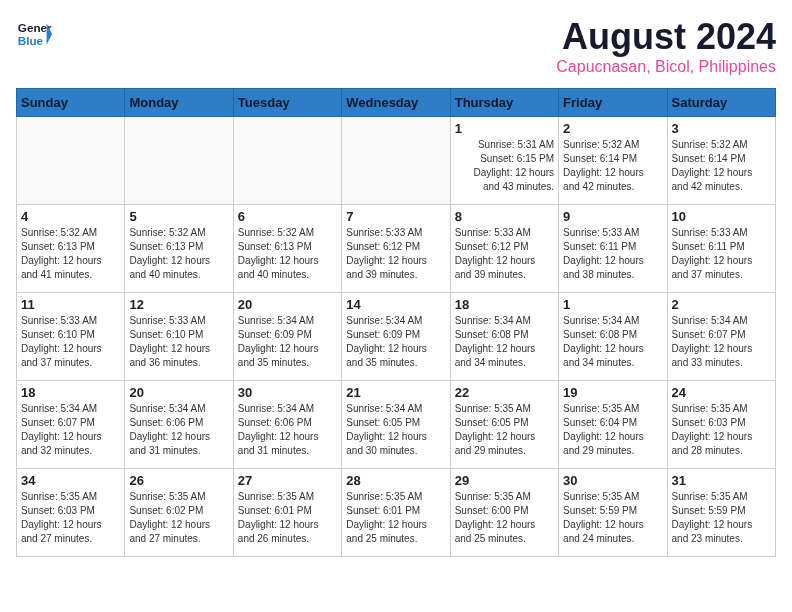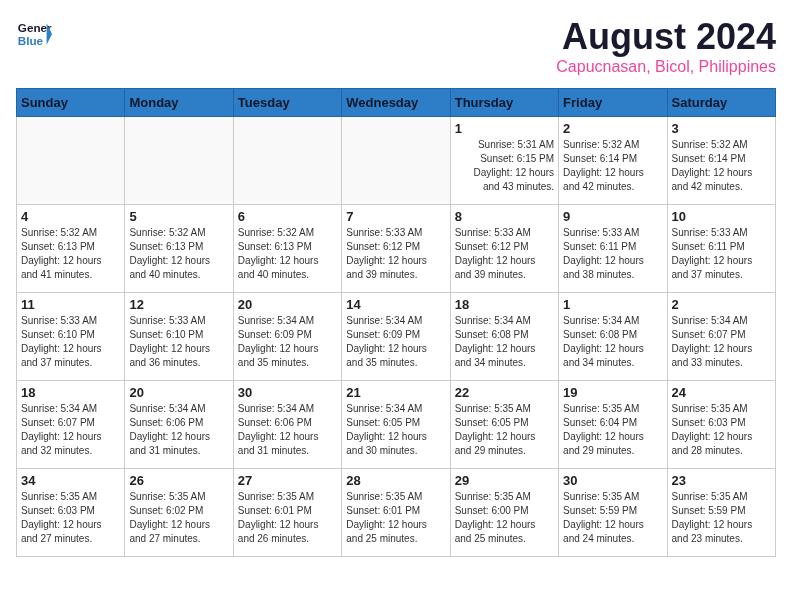--- a/index.html
+++ b/index.html
@@ -327,21 +327,21 @@
 and 25 minutes.</div>
         </td>
         <td>
           <span class="day-num">30</span>
           <div class="day-info" style="white-space: pre-line;">Sunrise: 5:35 AM
 Sunset: 5:59 PM
 Daylight: 12 hours
 and 24 minutes.</div>
         </td>
         <td>
-          <span class="day-num">23</span>
+          <span class="day-num">31</span>
           <div class="day-info" style="white-space: pre-line;">Sunrise: 5:35 AM
 Sunset: 5:59 PM
 Daylight: 12 hours
 and 23 minutes.</div>
         </td>
       </tr>
     </tbody>
 </table>
 
 </body></html>

